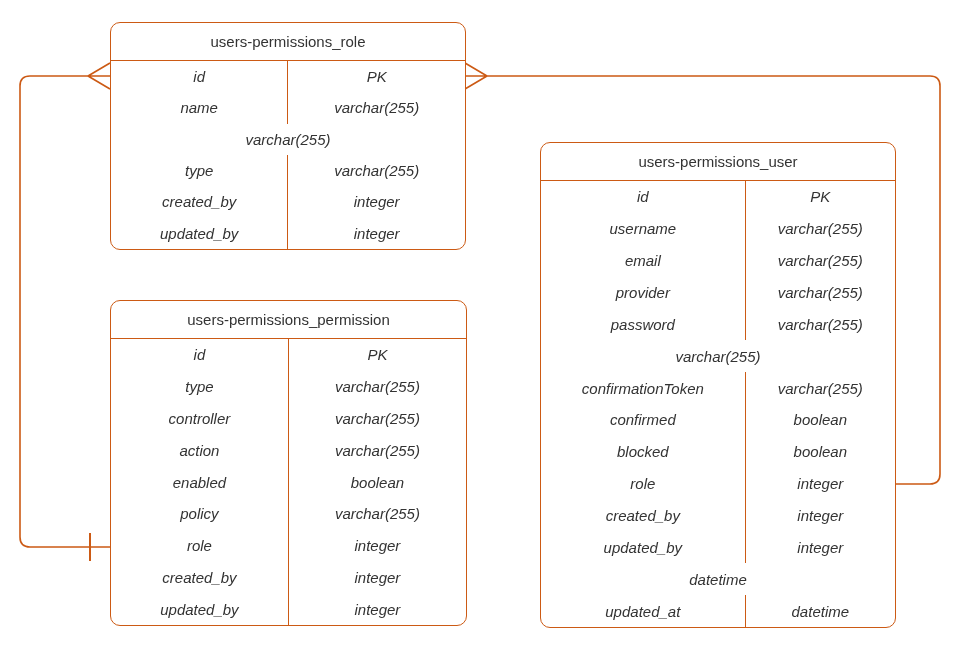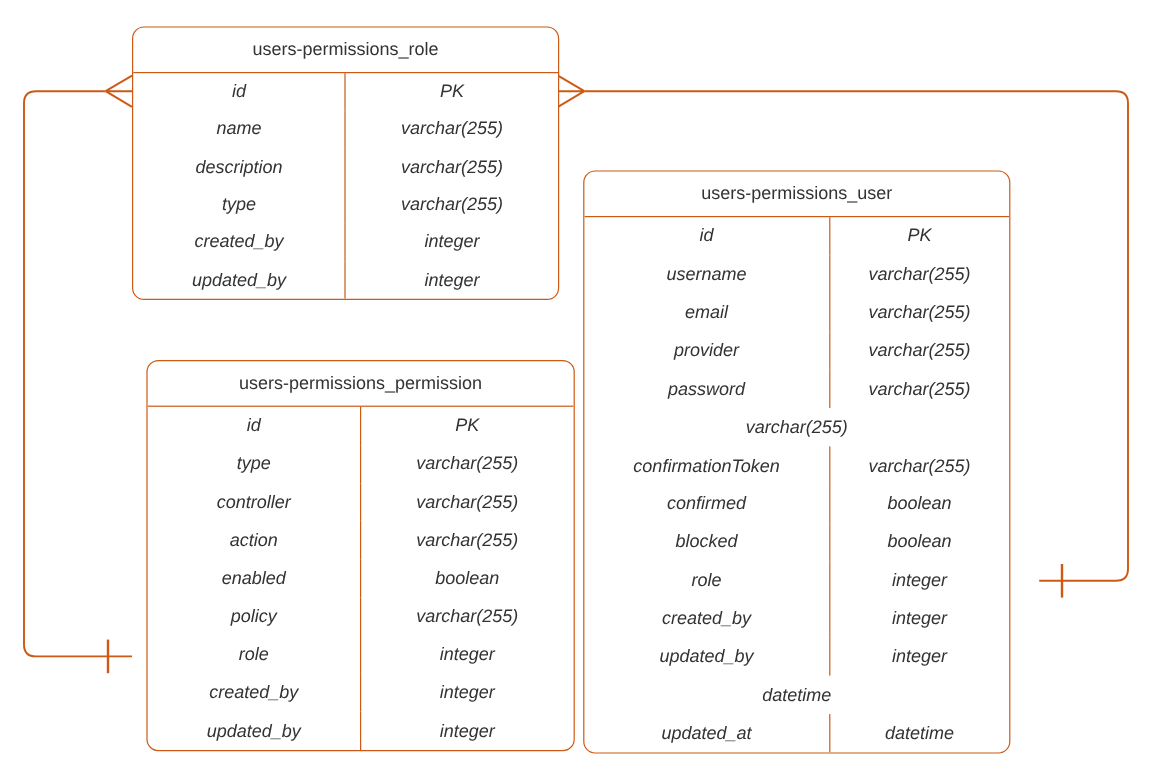--- a/index.html
+++ b/index.html
@@ -34,22 +34,22 @@
     position: absolute;
     display: flex;
     flex-direction: column;
     background: var(--background);
     border: 1.6px solid var(--accent);
     border-radius: 10px;
     font-size: 15px;
     overflow: hidden;
   }
   .t-role       { left: 110px; top: 22px;  width: 356px; height: 228px; }
-  .t-permission { left: 122px; top: 300px; width: 357px; height: 326px; }
-  .t-user       { left: 486px; top: 142px; width: 356px; height: 486px; }
+  .t-permission { left: 110px; top: 300px; width: 357px; height: 326px; }
+  .t-user       { left: 540px; top: 142px; width: 356px; height: 486px; }
   .etable .title {
     flex: 0 0 38px;
     display: flex;
     align-items: center;
     justify-content: center;
     border-bottom: 1.6px solid var(--accent);
     white-space: nowrap;
   }
   .etable .rows {
     flex: 1 1 auto;
@@ -93,21 +93,20 @@
     <div class="rows">
         <div class="row">
           <div class="cell name">id</div>
           <div class="cell type">PK</div>
         </div>
         <div class="row">
           <div class="cell name">name</div>
           <div class="cell type">varchar(255)</div>
         </div>
         <div class="row">
-          <div class="cell name">description</div>
           <div class="cell type">varchar(255)</div>
         </div>
         <div class="row">
           <div class="cell name">type</div>
           <div class="cell type">varchar(255)</div>
         </div>
         <div class="row">
           <div class="cell name">created_by</div>
           <div class="cell type">integer</div>
         </div>

